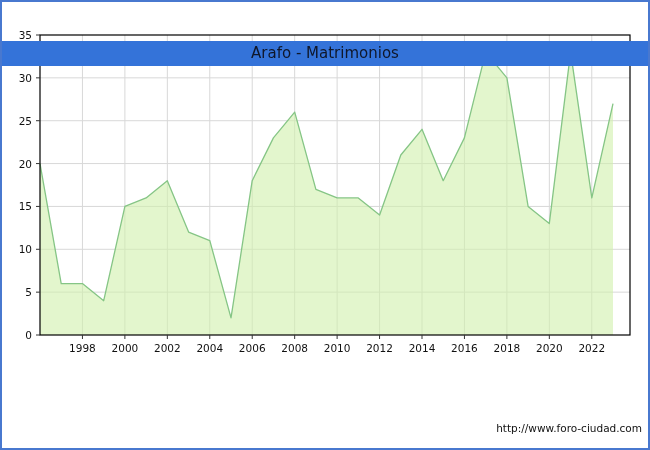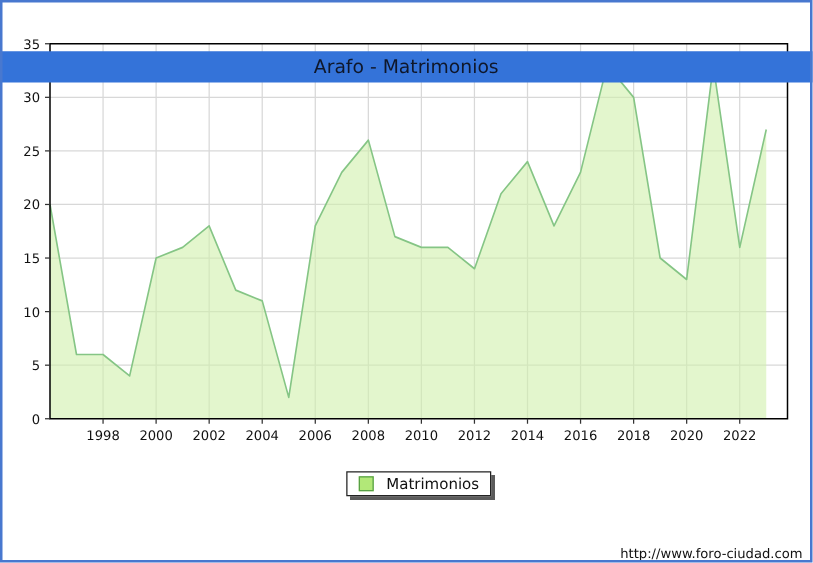--- a/index.html
+++ b/index.html
@@ -8,21 +8,21 @@
   .window{position:absolute;inset:0;background:#ffffff;}
   .titlebar{position:absolute;top:0;left:0;right:0;height:25px;background:#3473d9;
             color:#0f172a;text-align:center;font-size:15px;line-height:25px;z-index:4;margin-top:41px;}
   .watermark{position:absolute;left:116px;top:343px;z-index:1;
              font-size:27px;letter-spacing:8px;color:#dee4f2;white-space:nowrap;}
   #chart-svg{position:absolute;top:0;left:0;z-index:2;}
   .legend-box{position:absolute;left:277px;top:377px;z-index:3;background:#ffffff;
               border:1px solid #222222;box-shadow:3px 3px 0 rgba(45,45,45,0.78);
               display:flex;align-items:center;gap:10px;padding:2px 9px;font-size:12px;color:#111;}
   .legend-swatch{width:10px;height:10px;background:#b2e878;border:1px solid #57a046;display:inline-block;}
-  .footer-url{position:absolute;right:8px;bottom:1px;font-size:10.5px;color:#111111;z-index:3;}
+  .footer-url{position:absolute;right:8px;bottom:16px;font-size:10.5px;color:#111111;z-index:3;}
   .border-overlay{position:absolute;inset:0;border:2px solid #4878cf;pointer-events:none;z-index:5;}
 </style>
 </head>
 <body>
 
 <div class="window">
 
   <div class="titlebar">Arafo - Matrimonios</div>
 
 
@@ -86,21 +86,17 @@
       <line x1="36" y1="163.57142857142858" x2="40" y2="163.57142857142858" stroke="#333333" stroke-width="1"></line>
       <text x="32" y="167.57142857142858" text-anchor="end" font-size="10.5px" fill="#111111">20</text>
       <line x1="36" y1="120.71428571428572" x2="40" y2="120.71428571428572" stroke="#333333" stroke-width="1"></line>
       <text x="32" y="124.71428571428572" text-anchor="end" font-size="10.5px" fill="#111111">25</text>
       <line x1="36" y1="77.85714285714283" x2="40" y2="77.85714285714283" stroke="#333333" stroke-width="1"></line>
       <text x="32" y="81.85714285714283" text-anchor="end" font-size="10.5px" fill="#111111">30</text>
       <line x1="36" y1="35" x2="40" y2="35" stroke="#333333" stroke-width="1"></line>
       <text x="32" y="39" text-anchor="end" font-size="10.5px" fill="#111111">35</text>
     </svg>
 
-  <div class="legend-box">
-    <span class="legend-swatch"></span>
-    <span>Matrimonios</span>
-  </div>
 
   <div class="footer-url">http://www.foro-ciudad.com</div>
 
   <div class="border-overlay"></div>
 </div>
 
 </body></html>

